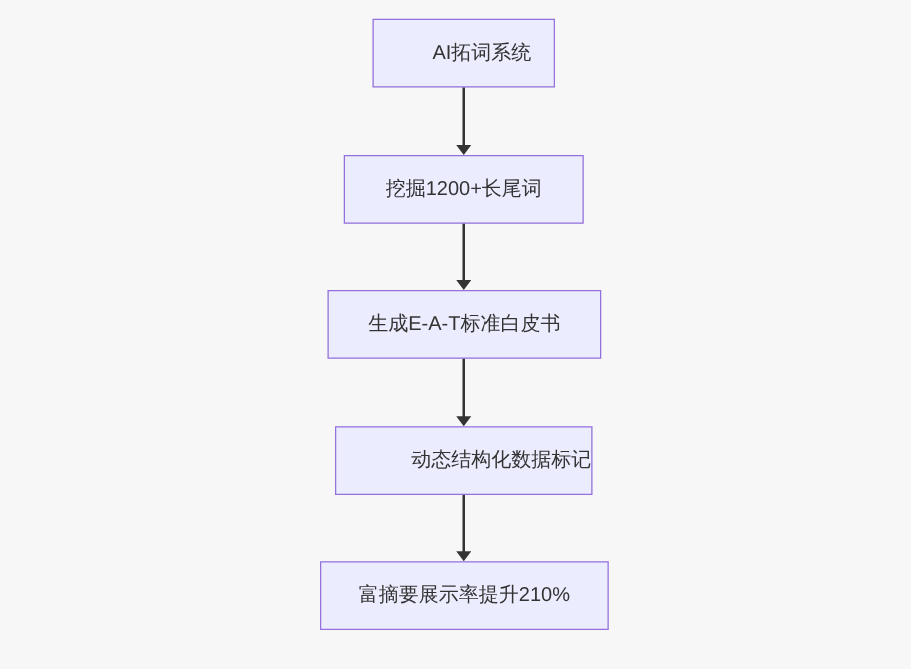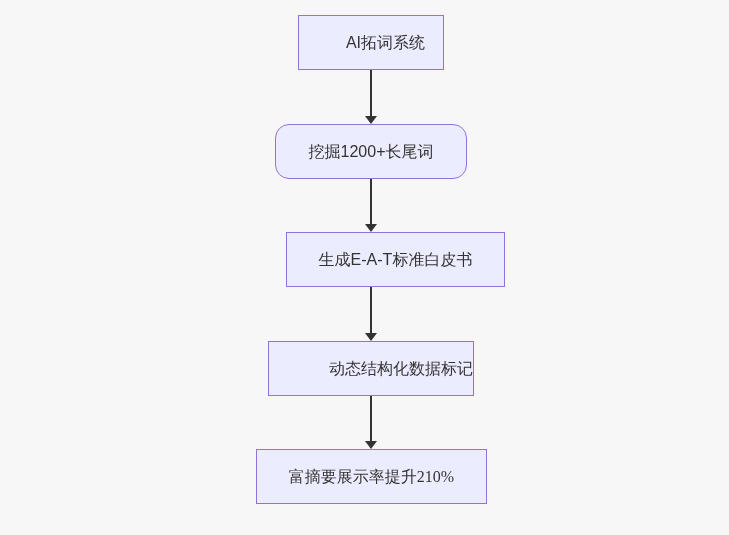--- a/index.html
+++ b/index.html
@@ -31,24 +31,24 @@
     justify-content: center;
     height: 55px;
   }
   .node .label {
     color: var(--text);
     font-size: 16px;
     line-height: 1;
     white-space: nowrap;
   }
   .node-1 { left: 298px; top: 15px;  width: 146px; padding-left: 29px; }
-  .node-2 { left: 275px; top: 124px; width: 192px; border-radius: 14px; }
-  .node-3 { left: 262px; top: 232px; width: 219px; margin-left: 24px; }
+  .node-2 { left: 275px; top: 124px; width: 192px; }
+  .node-3 { left: 262px; top: 232px; width: 219px; }
   .node-4 { left: 268px; top: 341px; width: 206px; justify-content: flex-end; }
-  .node-5 { left: 256px; top: 449px; width: 231px; font-family: Liberation Serif, serif; }
+  .node-5 { left: 256px; top: 449px; width: 231px; }
 
   .arrow {
     position: absolute;
     left: 365px;  
     width: 12px;
   }
   .arrow-1 { top: 70px;  height: 54px; }
   .arrow-2 { top: 179px; height: 53px; }
   .arrow-3 { top: 287px; height: 54px; }
   .arrow-4 { top: 396px; height: 53px; }

